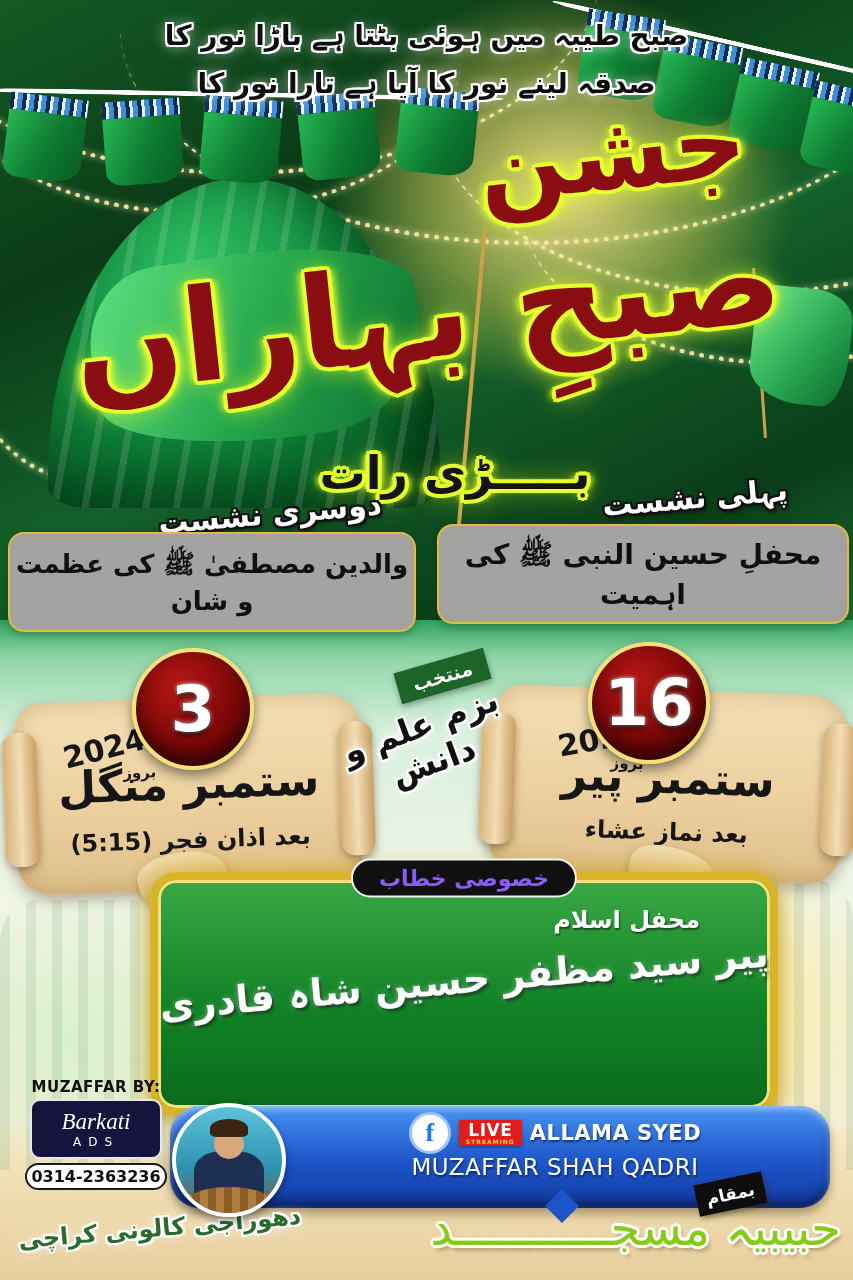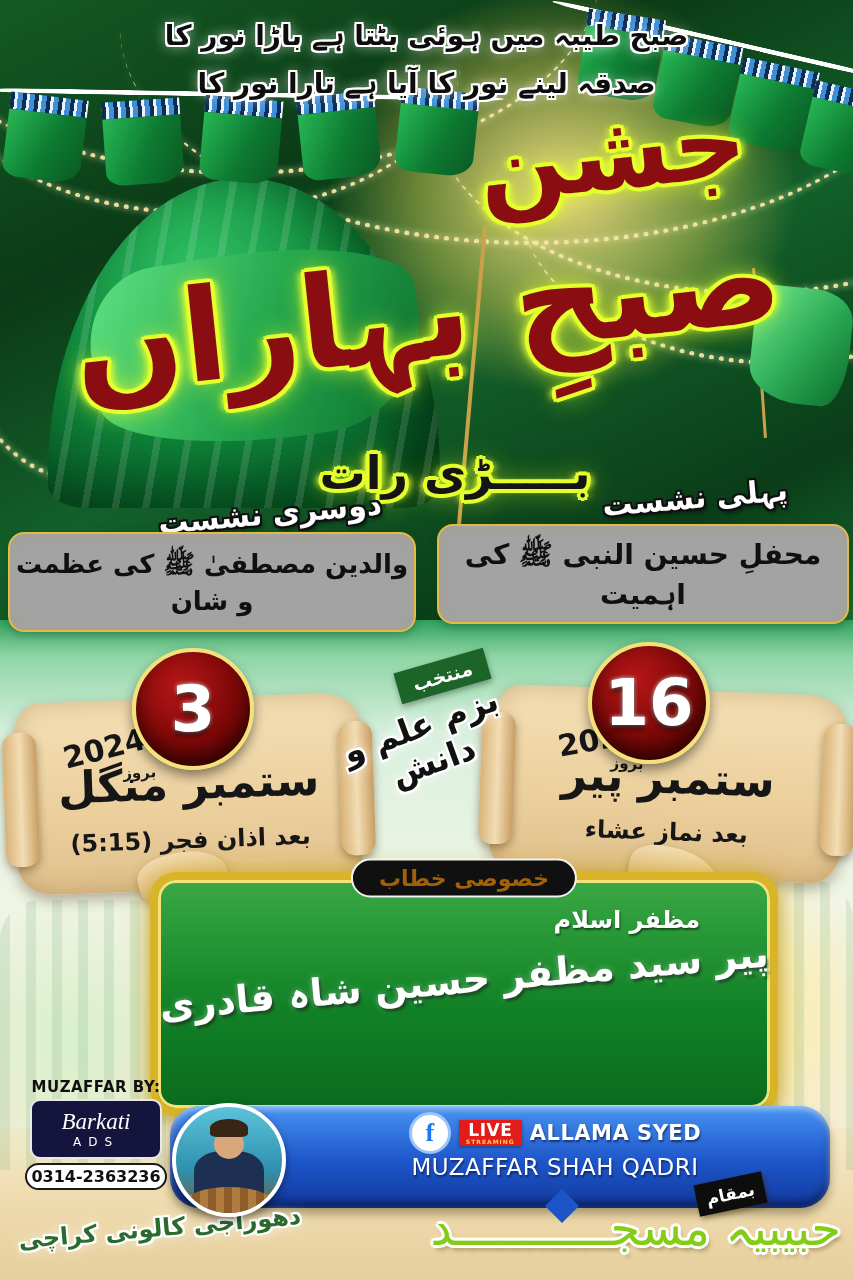--- a/index.html
+++ b/index.html
@@ -126,21 +126,21 @@
   .org-tag{position:absolute;left:396px;top:660px;padding:5px 16px;background:#1c6428;color:#fff;
     font-size:19px;font-weight:bold;transform:rotate(-16deg);box-shadow:0 3px 6px rgba(0,0,0,.35);z-index:5;}
   .org-name{position:absolute;left:342px;top:706px;width:170px;text-align:center;
     font-size:33px;font-weight:bold;color:#111;transform:rotate(-20deg);line-height:1.15;z-index:5;}
 
   
   .gpanel{position:absolute;left:150px;top:872px;width:612px;height:228px;border-radius:26px;
     background:linear-gradient(180deg,#3aa844 0%,#118226 55%,#0a6b1d 100%);
     border:8px solid #d9b428;
     box-shadow:0 0 0 3px #f6e27a inset, 0 0 26px rgba(217,180,40,.85), 0 8px 16px rgba(80,60,0,.35);}
-  .gpill{position:absolute;left:50%;top:0;transform:translate(-50%,-55%);background:#101010;color:#a16207;
+  .gpill{position:absolute;left:50%;top:0;transform:translate(-50%,-55%);background:#101010;color:#8b5cf6;
     font-size:22px;font-weight:bold;padding:5px 26px;border-radius:24px;border:2px solid #f2f2f2;
     white-space:nowrap;z-index:7;}
   .honorific{position:absolute;right:70px;top:26px;font-size:24px;font-weight:bold;color:#fff;
     text-shadow:1px 2px 2px rgba(0,0,0,.5);}
   .speaker{position:absolute;left:0;top:78px;width:100%;text-align:center;font-size:38px;font-weight:bold;
     color:#fff;transform:rotate(-5deg);white-space:nowrap;
     text-shadow:2px 3px 3px rgba(0,0,0,.5),0 0 6px rgba(255,255,255,.4);}
   .curl{position:absolute;width:90px;height:52px;background:linear-gradient(180deg,#f3ddb4,#d8b277);
     border-radius:40% 60% 50% 50%;box-shadow:0 4px 8px rgba(80,50,10,.35);}
   .curl.c1{left:138px;top:852px;transform:rotate(-14deg);}
@@ -296,21 +296,21 @@
     <span class="daynum">3</span>
   </div>
 
   <div class="org-tag ur">منتخب</div>
   <div class="org-name ur shadow-white">بزم علم و دانش</div>
 
   <div class="curl c1"></div>
   <div class="curl c2"></div>
   <div class="gpanel">
     <div class="gpill ur">خصوصی خطاب</div>
-    <div class="honorific ur">مظفر اسلام</div>
+    <div class="honorific ur">محفل اسلام</div>
     <div class="speaker ur">پیر سید مظفر حسین شاہ قادری</div>
   </div>
 
   <div class="designer">
     <div class="lbl">MUZAFFAR BY:</div>
     <div class="box">
       <div class="brand">Barkati</div>
       <div class="brand2">ADS</div>
     </div>
     <div class="phone">0314-2363236</div>

